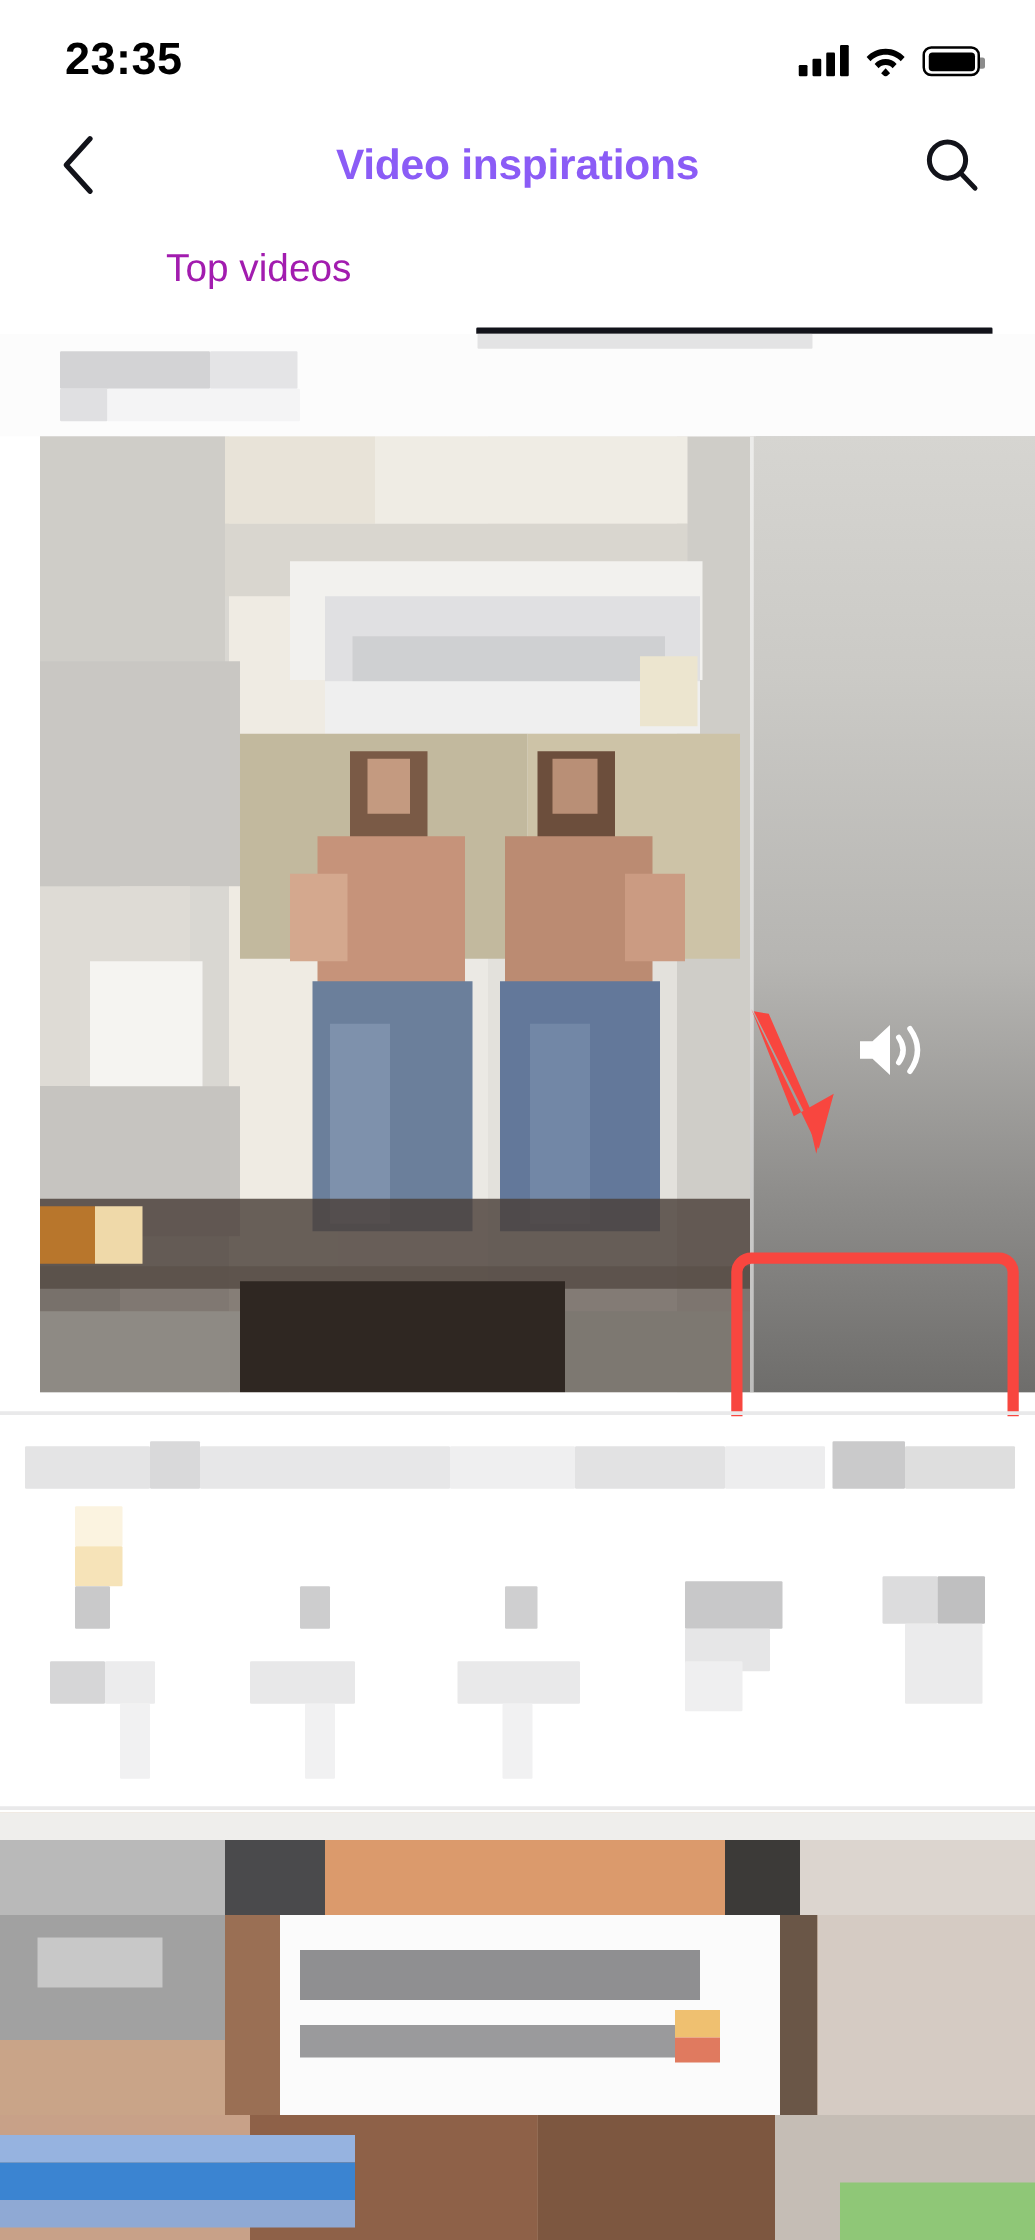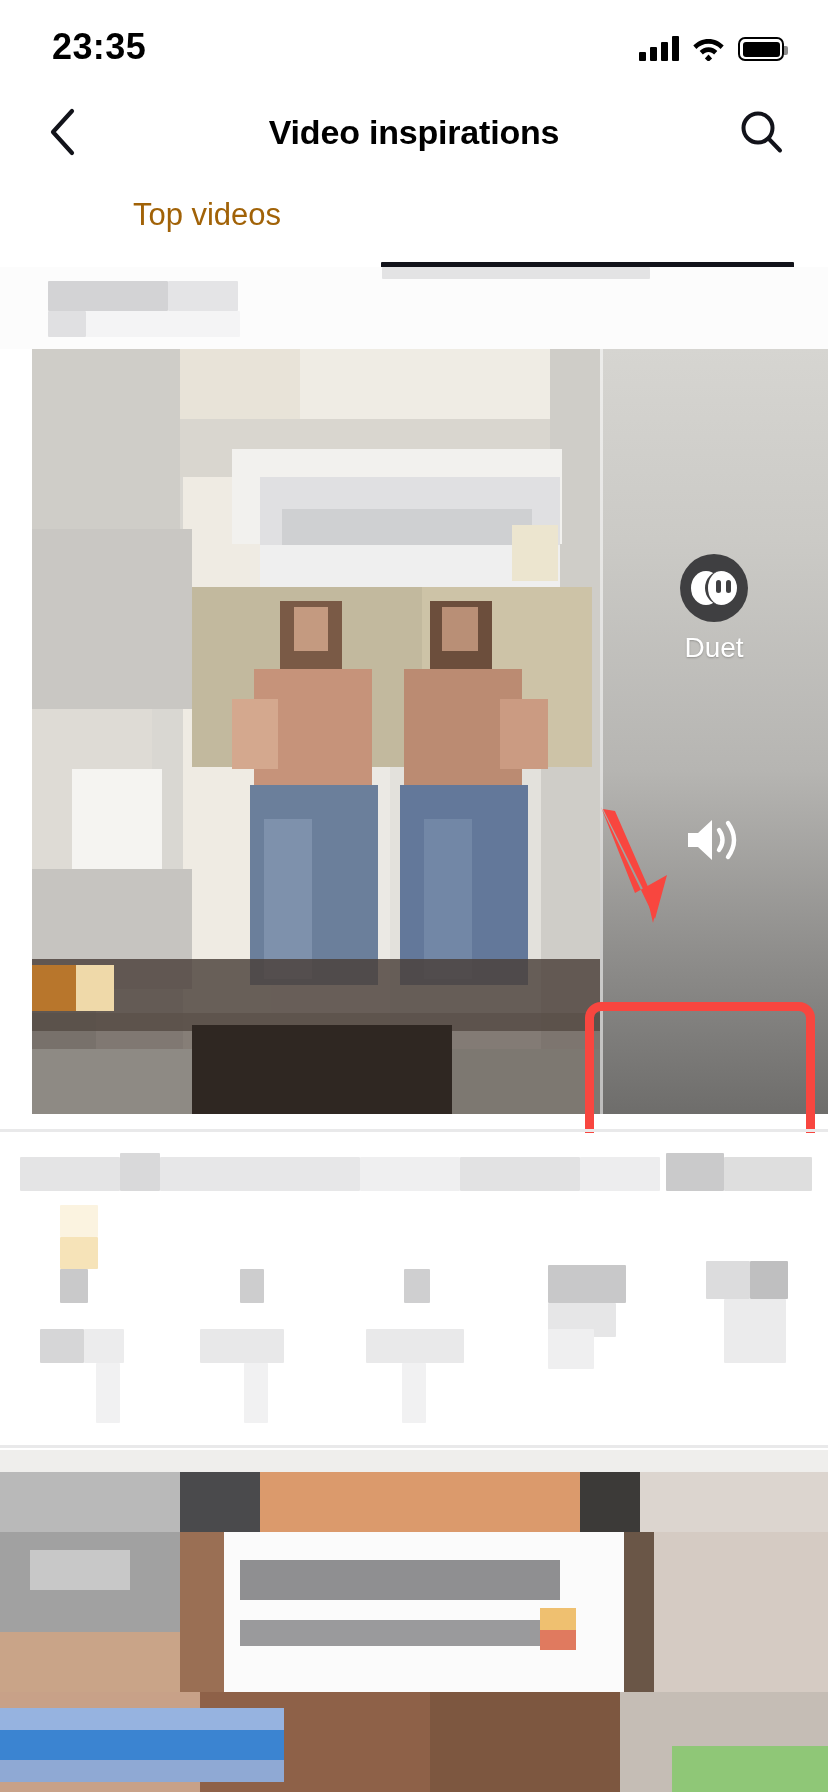--- a/index.html
+++ b/index.html
@@ -57,40 +57,40 @@
     width:828px; height:80px;
   }
   .nav-back{
     position:absolute; left:24px; top:0; width:76px; height:80px;
     display:flex; align-items:center; justify-content:center;
     cursor:pointer;
   }
   .nav-title{
     position:absolute; left:0; top:0; width:828px; height:80px;
     display:flex; align-items:center; justify-content:center;
-    font-size:34px; font-weight:bold; color:#000000;
+    font-size:34px; font-weight:bold; color:#8b5cf6;
     letter-spacing:-0.2px;
   }
   .nav-search{
     position:absolute; right:28px; top:0; width:76px; height:80px;
     display:flex; align-items:center; justify-content:center;
     cursor:pointer;
   }
 
   
   .tabs{
     position:absolute; top:176px; left:0;
     width:828px; height:90px;
   }
   .tab{
     position:absolute; top:0; height:78px;
     display:flex; align-items:center; justify-content:center;
     font-size:31px; cursor:pointer;
   }
-  .tab-0{ left:0;   width:414px; color:#a16207; }
+  .tab-0{ left:0;   width:414px; color:#a21caf; }
   .tab-1{ left:414px; width:414px; color:#12131a; font-weight:bold; }
   .tab-underline{
     position:absolute; left:381px; top:86px;
     width:413px; height:7px; background:#12131a; border-radius:1px;
   }
   .tabs-divider{
     position:absolute; left:0; top:92px; width:828px; height:1px;
     background:#ededf0;
   }
 
@@ -307,32 +307,20 @@
         <div class="vrect" style="left:0;top:616px;width:44px;height:46px;background:#b8762c;"></div>
         <div class="vrect" style="left:44px;top:616px;width:38px;height:46px;background:#efd9a9;"></div>
         <div class="vrect" style="left:0;top:664px;width:568px;height:52px;background:#5a5049;opacity:.7;"></div>
         <div class="vrect" style="left:160px;top:676px;width:260px;height:89px;background:#2f2722;"></div>
         <div class="vrect" style="left:0;top:700px;width:160px;height:65px;background:#8e8a84;"></div>
         <div class="vrect" style="left:420px;top:700px;width:148px;height:65px;background:#7d7871;"></div>
       </div>
 
       <div class="video-right"></div>
 
-      <div class="act act-duet">
-        <div class="act-circle">
-          <span class="g-duet">
-            <span class="left"></span>
-            <span class="right">
-                <b class="e1"></b>
-                <b class="e2"></b>
-              </span>
-          </span>
-        </div>
-        <div class="act-label">Duet</div>
-      </div>
 
 
       <div class="act act-sound">
         <svg width="64" height="52" viewBox="0 0 64 52">
           <path d="M6 19 h10 L30 6 v40 L16 33 H6 z" fill="#fff"></path>
           <path d="M37 16 q7 10 0 20" stroke="#fff" stroke-width="4.4" fill="none" stroke-linecap="round"></path>
           <path d="M46 9 q12 17 0 34" stroke="#fff" stroke-width="4.4" fill="none" stroke-linecap="round"></path>
         </svg>
       </div>
     </div>

